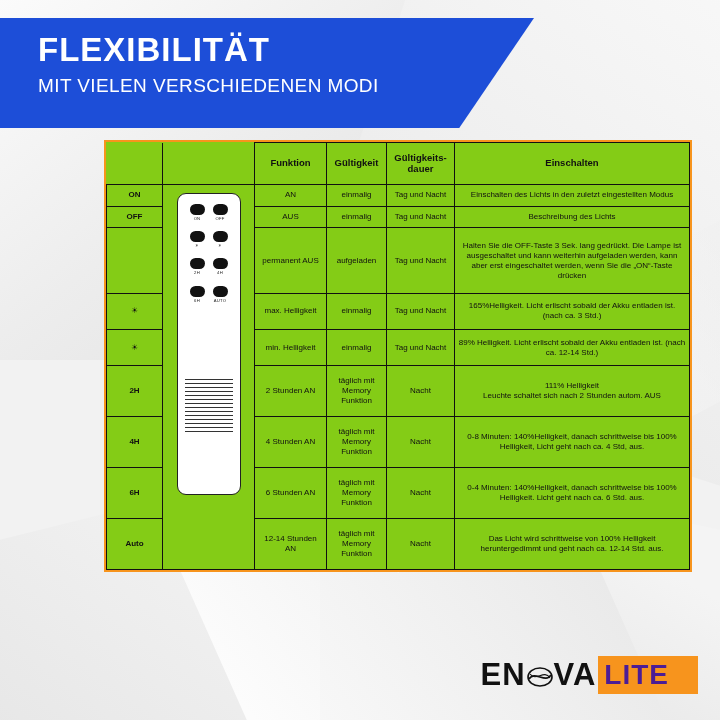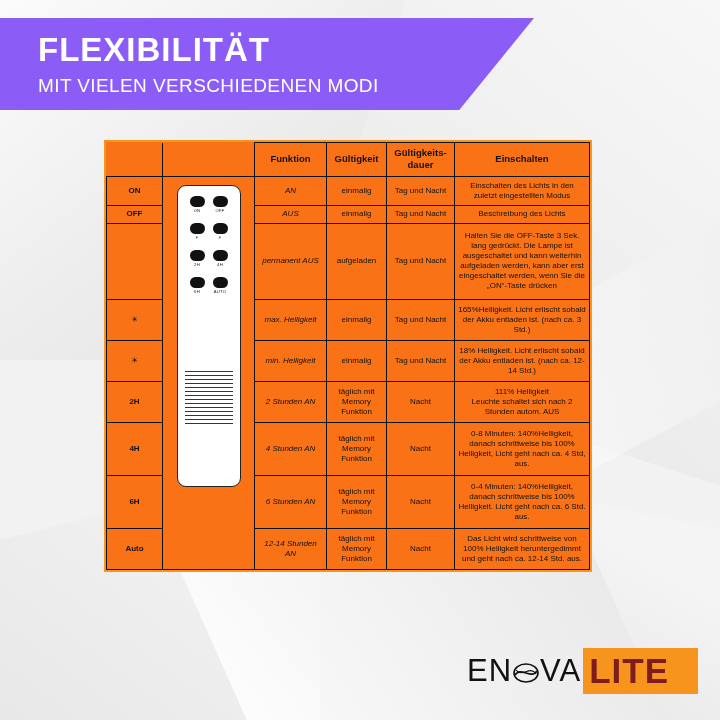--- a/index.html
+++ b/index.html
@@ -39,39 +39,39 @@
     opacity:.85;
   }
   .bg .streak{
     position:absolute;left:330px;top:300px;width:520px;height:160px;
     background:linear-gradient(90deg,rgba(255,255,255,.9),rgba(225,225,225,.2));
     transform:rotate(-28deg);
   }
 
   
   .header{
-    position:absolute;left:0;top:18px;width:534px;height:92px;
-    background:#8b5cf6;
+    position:absolute;left:0;top:18px;width:534px;height:110px;
+    background:#1d4ed8;
     clip-path:polygon(0 0, 100% 0, 86% 100%, 0 100%);
     z-index:3;
   }
   .header h1{
     margin:0;padding:14px 0 0 38px;
     color:#ffffff;font-size:33px;font-weight:bold;letter-spacing:1px;
     line-height:1.1;
   }
   .header h2{
     margin:0;padding:7px 0 0 38px;
     color:#ffffff;font-size:19px;font-weight:normal;letter-spacing:.4px;
   }
 
   
   .card{
-    position:absolute;left:104px;top:140px;width:488px;height:432px;
-    background:#f97316;border:2px solid #f7941d;
+    position:absolute;left:104px;top:140px;width:588px;height:432px;
+    background:#84cc16;border:2px solid #f7941d;
     z-index:4;
     box-sizing:border-box;
   }
   table.modes{
     border-collapse:collapse;width:100%;height:100%;
     table-layout:fixed;
   }
   table.modes td,table.modes th{
     border:1px solid #111111;
     text-align:center;vertical-align:middle;
@@ -82,21 +82,21 @@
   table.modes th{font-weight:bold;font-size:9.5px;}
   .col-sym{width:56px;}
   .col-remote{width:92px;}
   .col-fn{width:72px;}
   .col-gul{width:60px;}
   .col-dau{width:68px;}
   .col-beschr{width:auto;}
   .hdr-blank{border-left:none !important;border-top:none !important;}
   .sym{font-size:11px;font-weight:bold;}
   .sun{font-size:13px;line-height:1;}
-  .fn{font-size:9px;font-weight:normal;font-style:italic;}
+  .fn{font-size:9px;font-weight:normal;}
   .beschr{font-size:7.2px;}
   .gul{font-size:8.3px;}
   .dau{font-size:8.3px;}
 
   
   .remote-cell{position:relative;padding:0;}
   .remote{
     position:absolute;left:50%;top:8px;transform:translateX(-50%);
     width:62px;height:300px;
     border:1.2px solid #222;border-radius:9px;background:#fff;
@@ -112,32 +112,32 @@
     background:repeating-linear-gradient(
       to bottom,#333 0 1px,#fff 1px 4px);
   }
 
   
   .logo{
     position:absolute;right:22px;bottom:26px;z-index:5;
     display:flex;align-items:center;
   }
   .logo .enova{
-    font-size:31px;font-weight:normal;color:#111;letter-spacing:1px;
+    font-size:31px;font-weight:bold;color:#111;letter-spacing:1px;
     font-family:"Liberation Sans", sans-serif;
   }
   .logo .swirl{
     display:inline-block;width:26px;height:22px;margin:0 1px;position:relative;top:2px;
   }
   .logo .lite-wrap{
     background:#f7941d;padding:3px 8px 3px 6px;display:flex;align-items:center;
     margin-left:2px;
   }
   .logo .lite{
-    font-size:35px;font-weight:bold;color:#7f1d1d;letter-spacing:1px;
+    font-size:28px;font-weight:bold;color:#4c1d95;letter-spacing:1px;
   }
   .bulb{
     width:14px;height:24px;margin-left:7px;position:relative;
   }
   .bulb .glass{
     width:14px;height:17px;background:#fff;border-radius:7px 7px 4px 4px;
   }
   .bulb .base{
     width:8px;height:6px;background:#fff;margin:1px auto 0;border-radius:1px;
   }
@@ -247,21 +247,21 @@
       <td class="gul">einmalig</td>
       <td class="dau">Tag und Nacht</td>
       <td class="beschr">165%Helligkeit. Licht erlischt sobald der Akku entladen ist. (nach ca. 3 Std.)</td>
     </tr>
 
     <tr>
       <td class="sun">☀</td>
       <td class="fn">min. Helligkeit</td>
       <td class="gul">einmalig</td>
       <td class="dau">Tag und Nacht</td>
-      <td class="beschr">18% Helligkeit. Licht erlischt sobald der Akku entladen ist. (nach ca. 12-14 Std.)</td>
+      <td class="beschr">89% Helligkeit. Licht erlischt sobald der Akku entladen ist. (nach ca. 12-14 Std.)</td>
     </tr>
 
     <tr>
       <td class="sym">2H</td>
       <td class="fn">2 Stunden AN</td>
       <td class="gul">täglich mit Memory Funktion</td>
       <td class="dau">Nacht</td>
       <td class="beschr" style="white-space:pre-line">111% Helligkeit
 Leuchte schaltet sich nach 2 Stunden autom. AUS</td>
     </tr>

